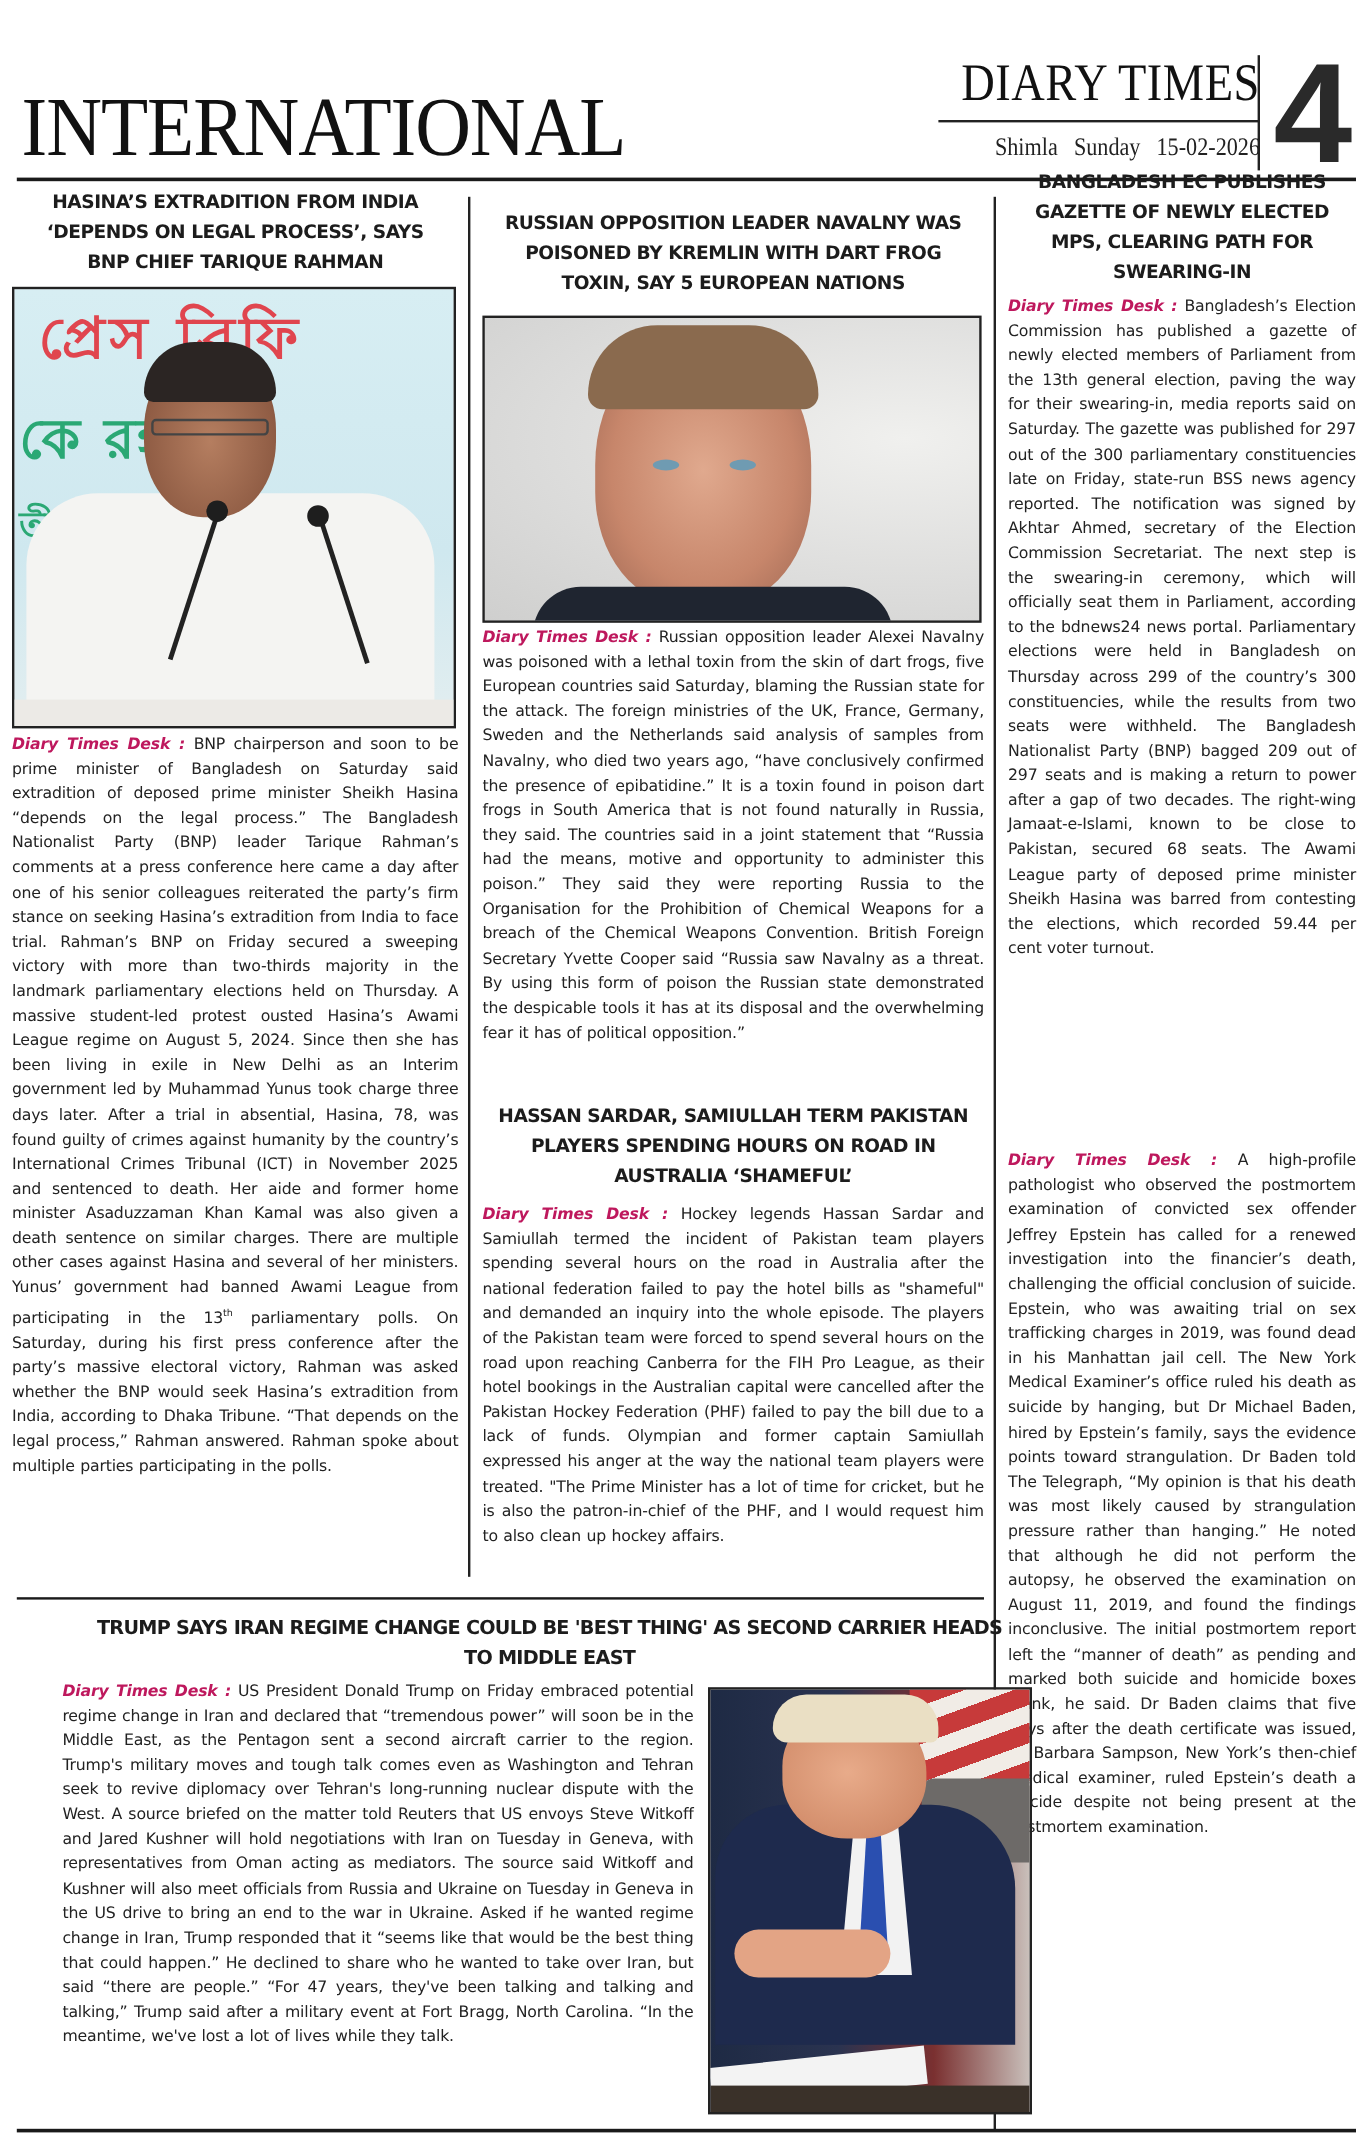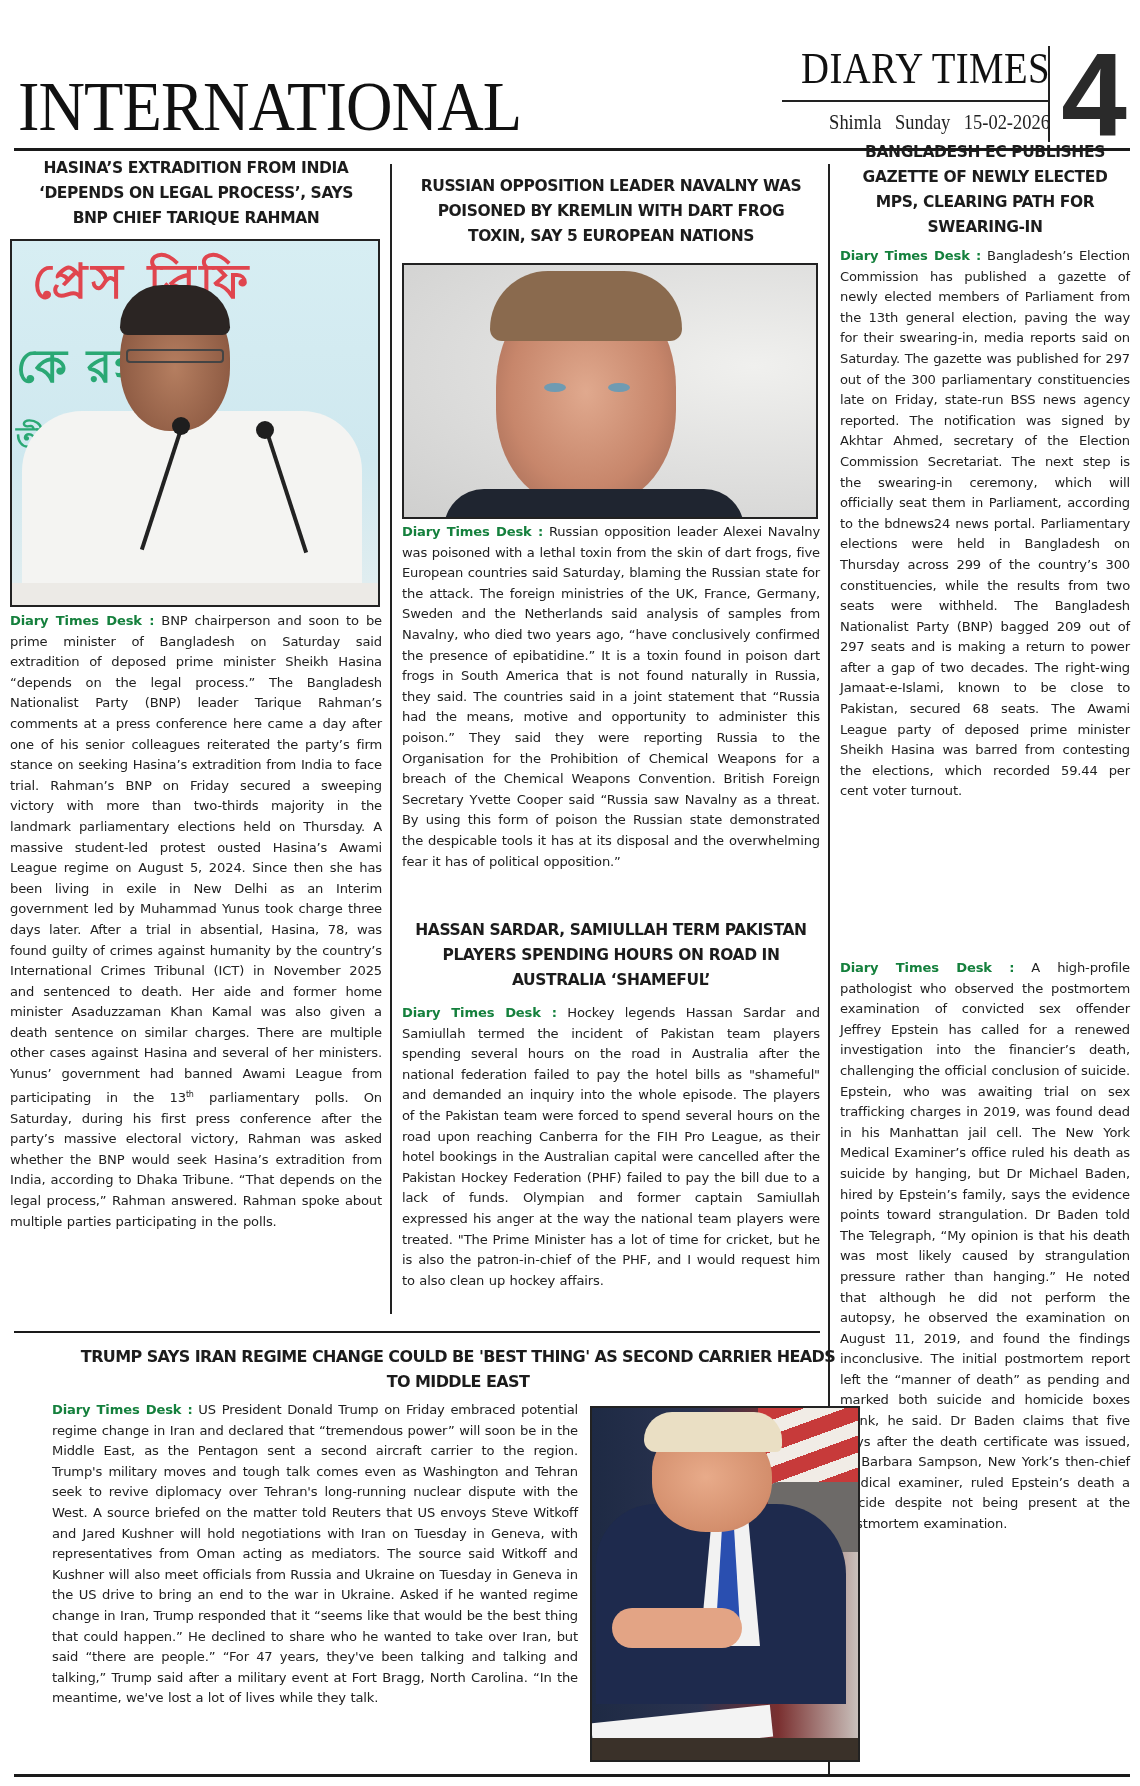--- a/index.html
+++ b/index.html
@@ -40,21 +40,21 @@
     
     .headline {
       font-family: "DejaVu Sans", sans-serif; font-weight: 700; text-align: center;
       font-size: 15.5px; line-height: 25px; letter-spacing: -0.4px; color: #1c1c1c;
       text-transform: uppercase;
     }
     .body {
       font-family: "DejaVu Sans", sans-serif; font-size: 13.1px; line-height: 20.6px;
       text-align: justify; color: #222; letter-spacing: -0.15px; word-spacing: 0.5px;
     }
-    .body b { font-weight: 700; color: #15803d; }
+    .body b { font-weight: 700; color: #be185d; font-style: italic; }
     .article { position: absolute; }
     .photo {
       border: 2px solid #222; position: relative; overflow: hidden;
     }
 
     
     .photo-rahman { background: linear-gradient(180deg, #d7eef3 0%, #cfe8ef 60%, #e3eef0 100%); }
     .photo-rahman .bn-red { position: absolute; left: 20px; top: 4px; font-size: 48px; color: #e0454e; font-weight: 700; letter-spacing: 4px; }
     .photo-rahman .bn-green { position: absolute; left: 4px; top: 90px; font-size: 46px; color: #2aa874; font-weight: 700; letter-spacing: 2px; }
     .photo-rahman .bn-green2 { position: absolute; left: 4px; top: 175px; font-size: 28px; color: #2aa874; font-weight: 700; letter-spacing: 2px; }

